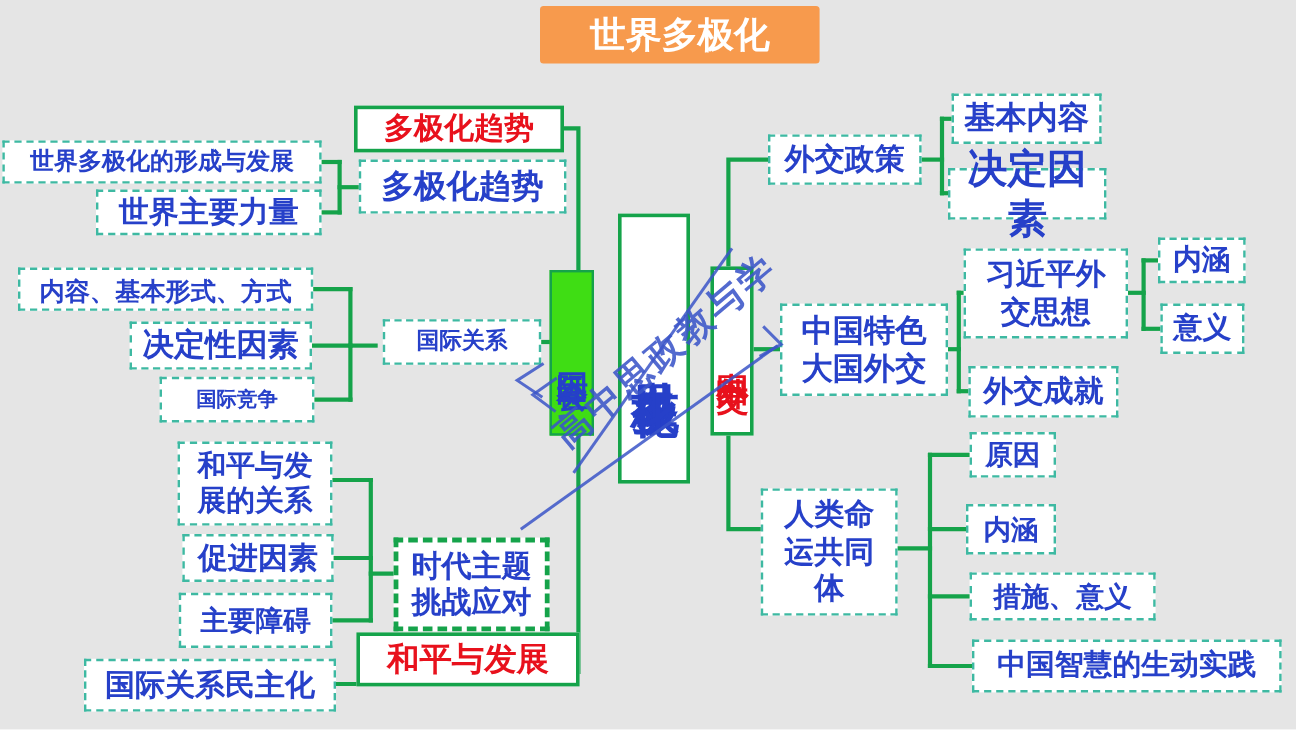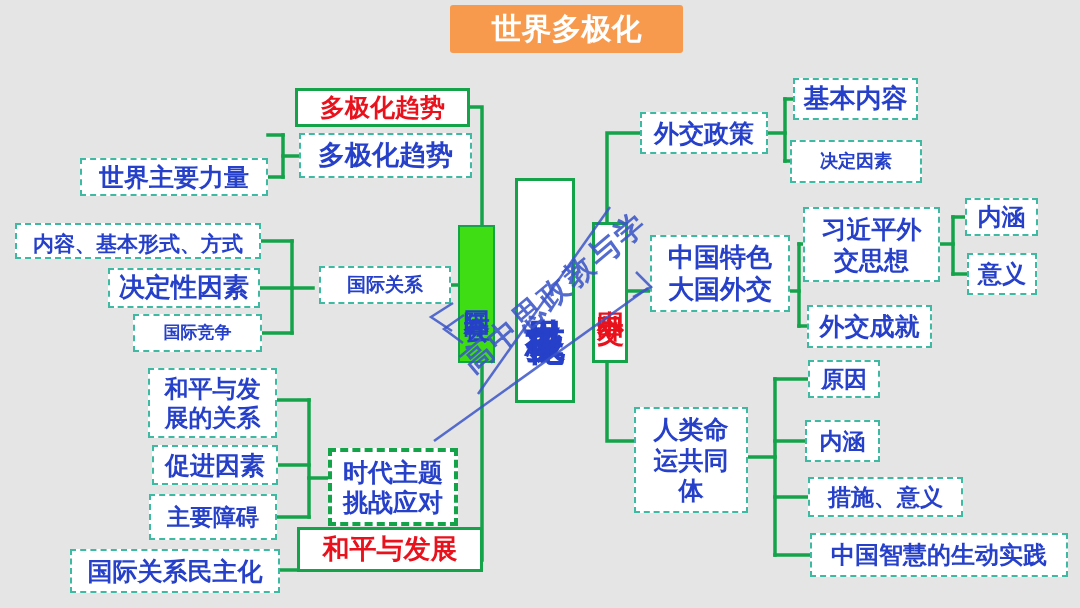--- a/index.html
+++ b/index.html
@@ -106,20 +106,23 @@
     <div class="banner" style="left:450px;top:5px;width:233px;height:48px;font-size:30px;">
       <span>世界多极化</span>
     </div>
 
     <div class="node red-box" style="left:295px;top:88px;width:175px;height:39px;font-size:25px;">
       <span>多极化趋势</span>
     </div>
     <div class="node" style="left:299px;top:133px;width:173px;height:45px;font-size:27px;">
       <span>多极化趋势</span>
     </div>
+    <div class="node" style="left:2px;top:117px;width:266px;height:36px;font-size:20px;">
+      <span>世界多极化的形成与发展</span>
+    </div>
     <div class="node" style="left:80px;top:158px;width:188px;height:38px;font-size:25px;">
       <span>世界主要力量</span>
     </div>
 
     <div class="node" style="left:319px;top:266px;width:132px;height:38px;font-size:19px;">
       <span>国际关系</span>
     </div>
     <div class="node" style="left:15px;top:223px;width:246px;height:36px;font-size:21px;align-items:flex-end;">
       <span>内容、基本形式、方式</span>
     </div>
@@ -159,25 +162,25 @@
     <div class="node vert pillar-red" style="left:592px;top:222px;width:36px;height:141px;font-size:27px;">
       <span>中国外交</span>
     </div>
 
     <div class="node" style="left:640px;top:112px;width:128px;height:42px;font-size:25px;">
       <span>外交政策</span>
     </div>
     <div class="node" style="left:793px;top:78px;width:125px;height:42px;font-size:26px;">
       <span>基本内容</span>
     </div>
-    <div class="node" style="left:790px;top:140px;width:132px;height:43px;font-size:18px;">
+    <div class="node" style="left:790px;top:140px;width:132px;height:43px;font-size:33px;">
       <span>决定因素</span>
     </div>
 
-    <div class="node" style="left:650px;top:235px;width:140px;height:77px;font-size:26px;padding:0 12px;">
+    <div class="node" style="left:650px;top:253px;width:140px;height:77px;font-size:26px;padding:0 12px;">
       <span>中国特色大国外交</span>
     </div>
     <div class="node" style="left:803px;top:207px;width:137px;height:75px;font-size:25px;padding:0 14px;">
       <span>习近平外交思想</span>
     </div>
     <div class="node" style="left:965px;top:198px;width:73px;height:38px;font-size:24px;">
       <span>内涵</span>
     </div>
     <div class="node" style="left:967px;top:253px;width:70px;height:42px;font-size:24px;">
       <span>意义</span>

